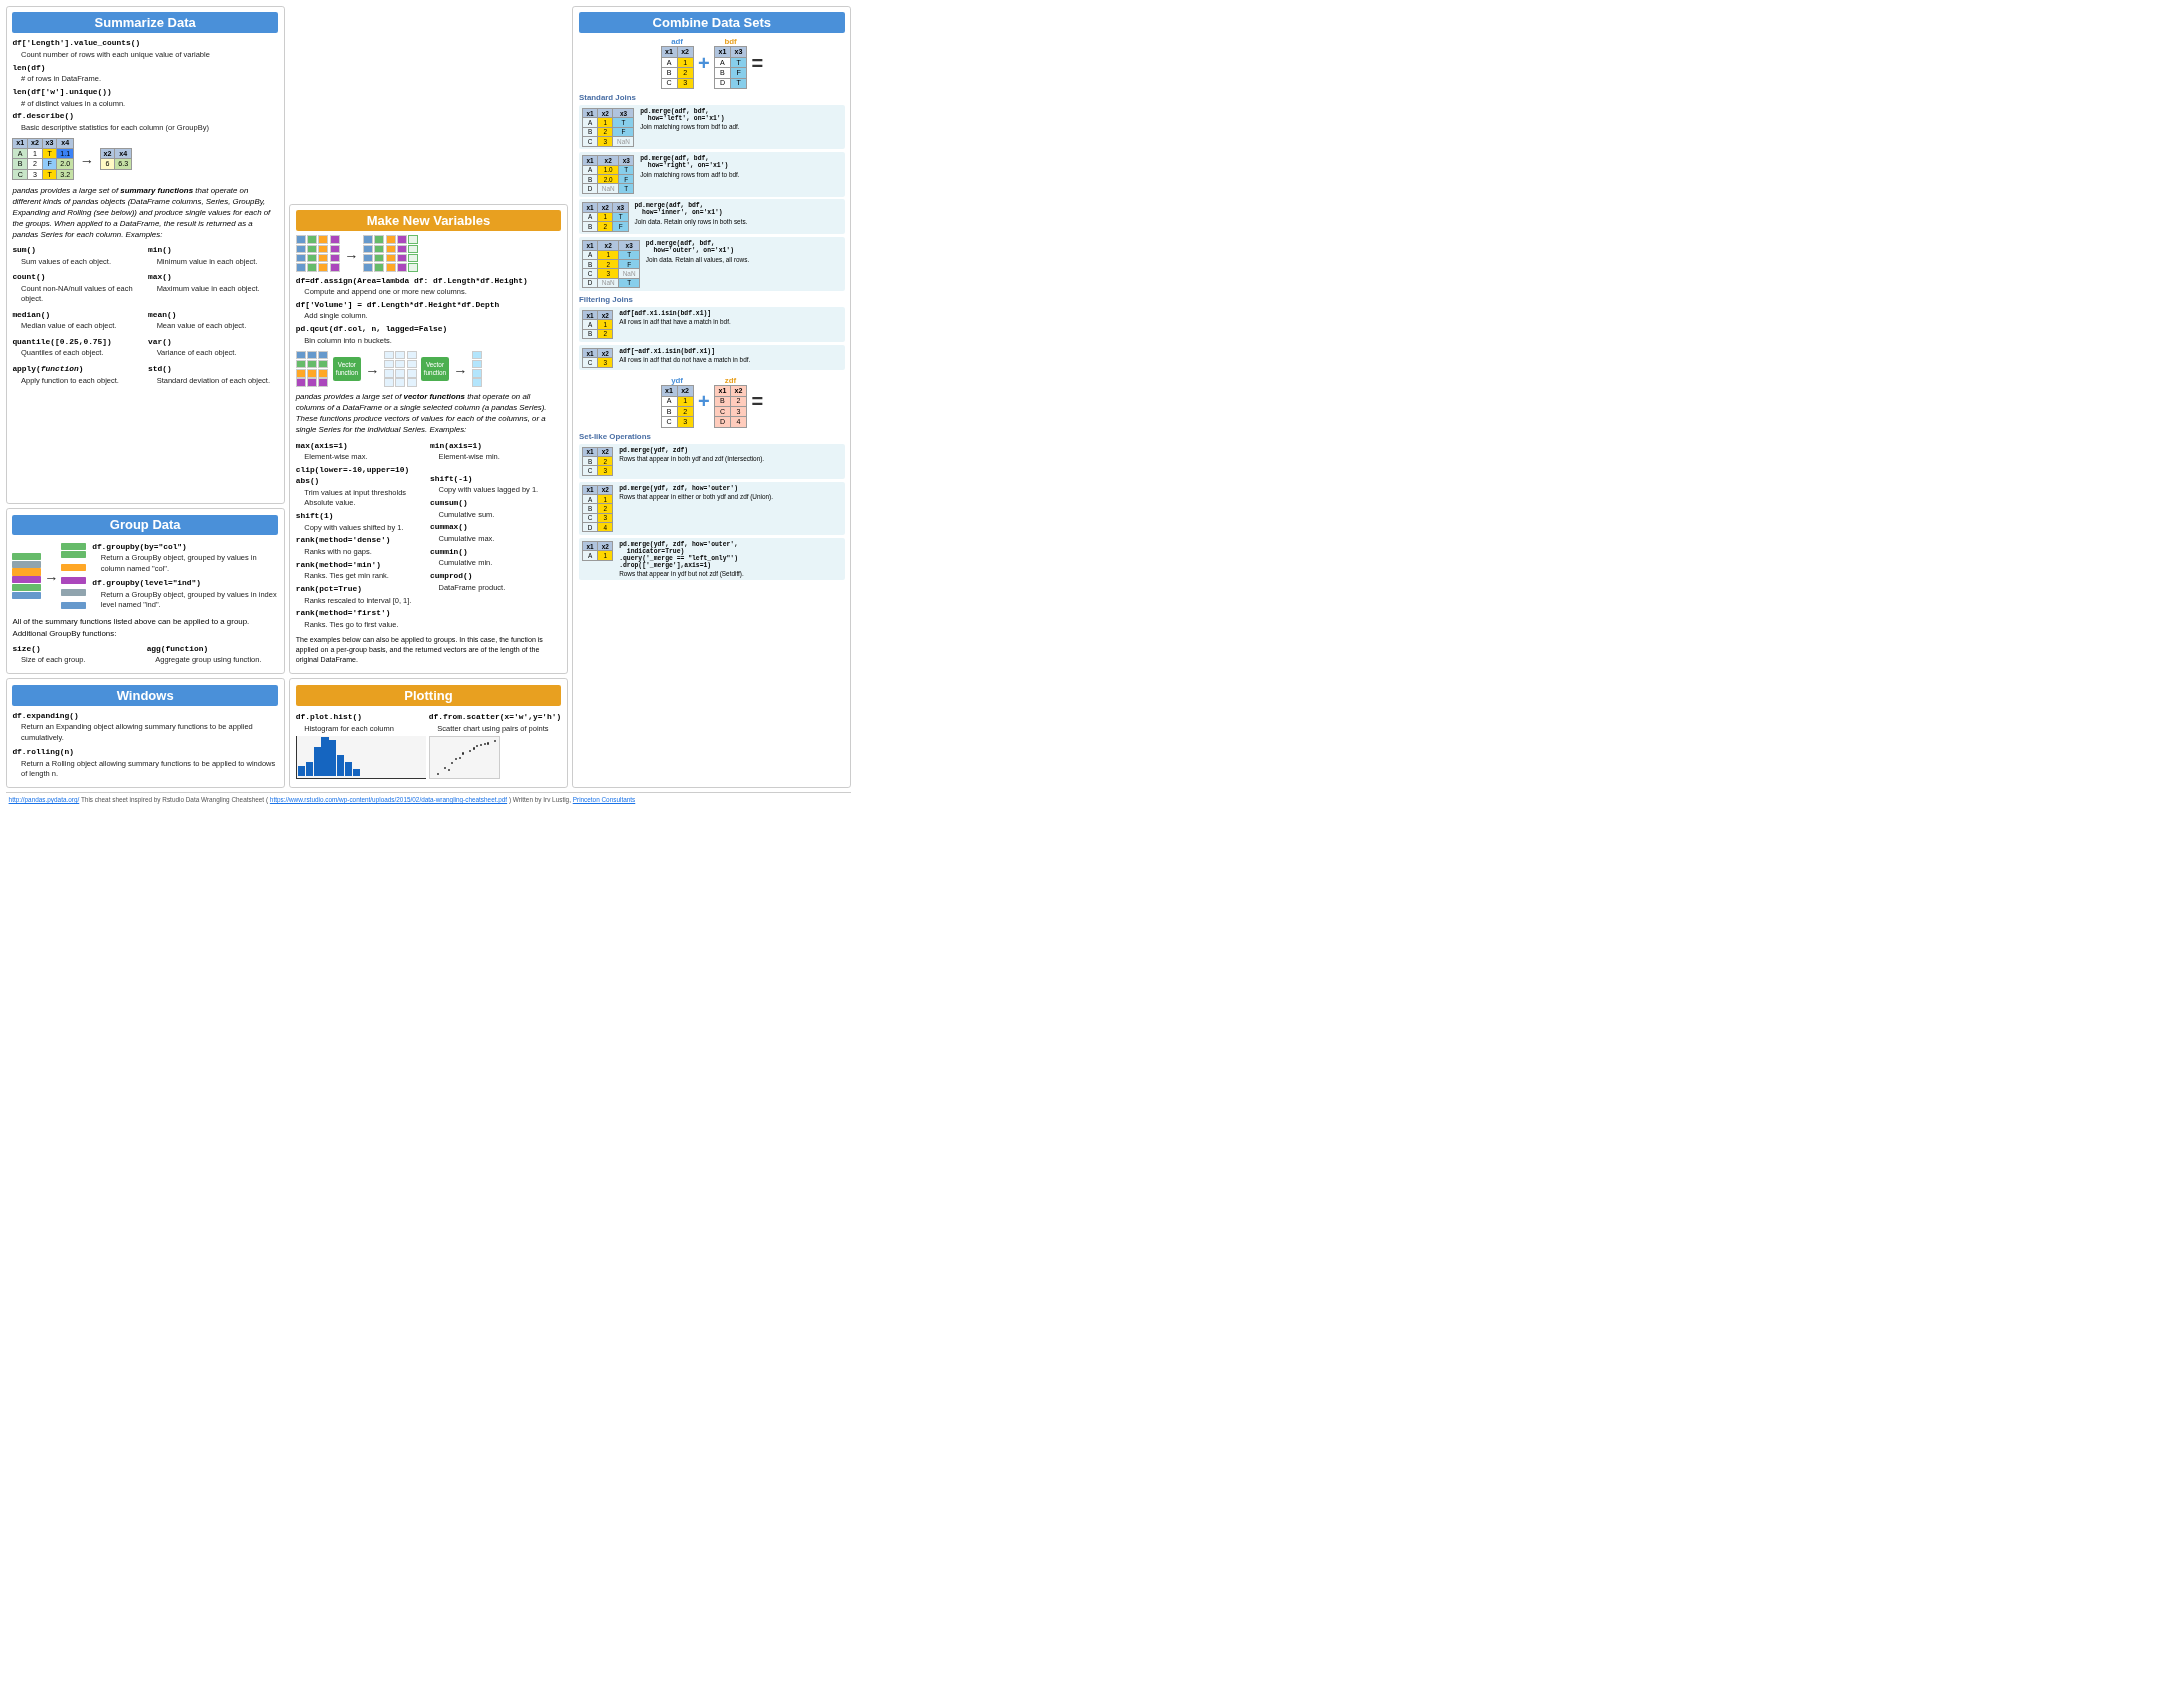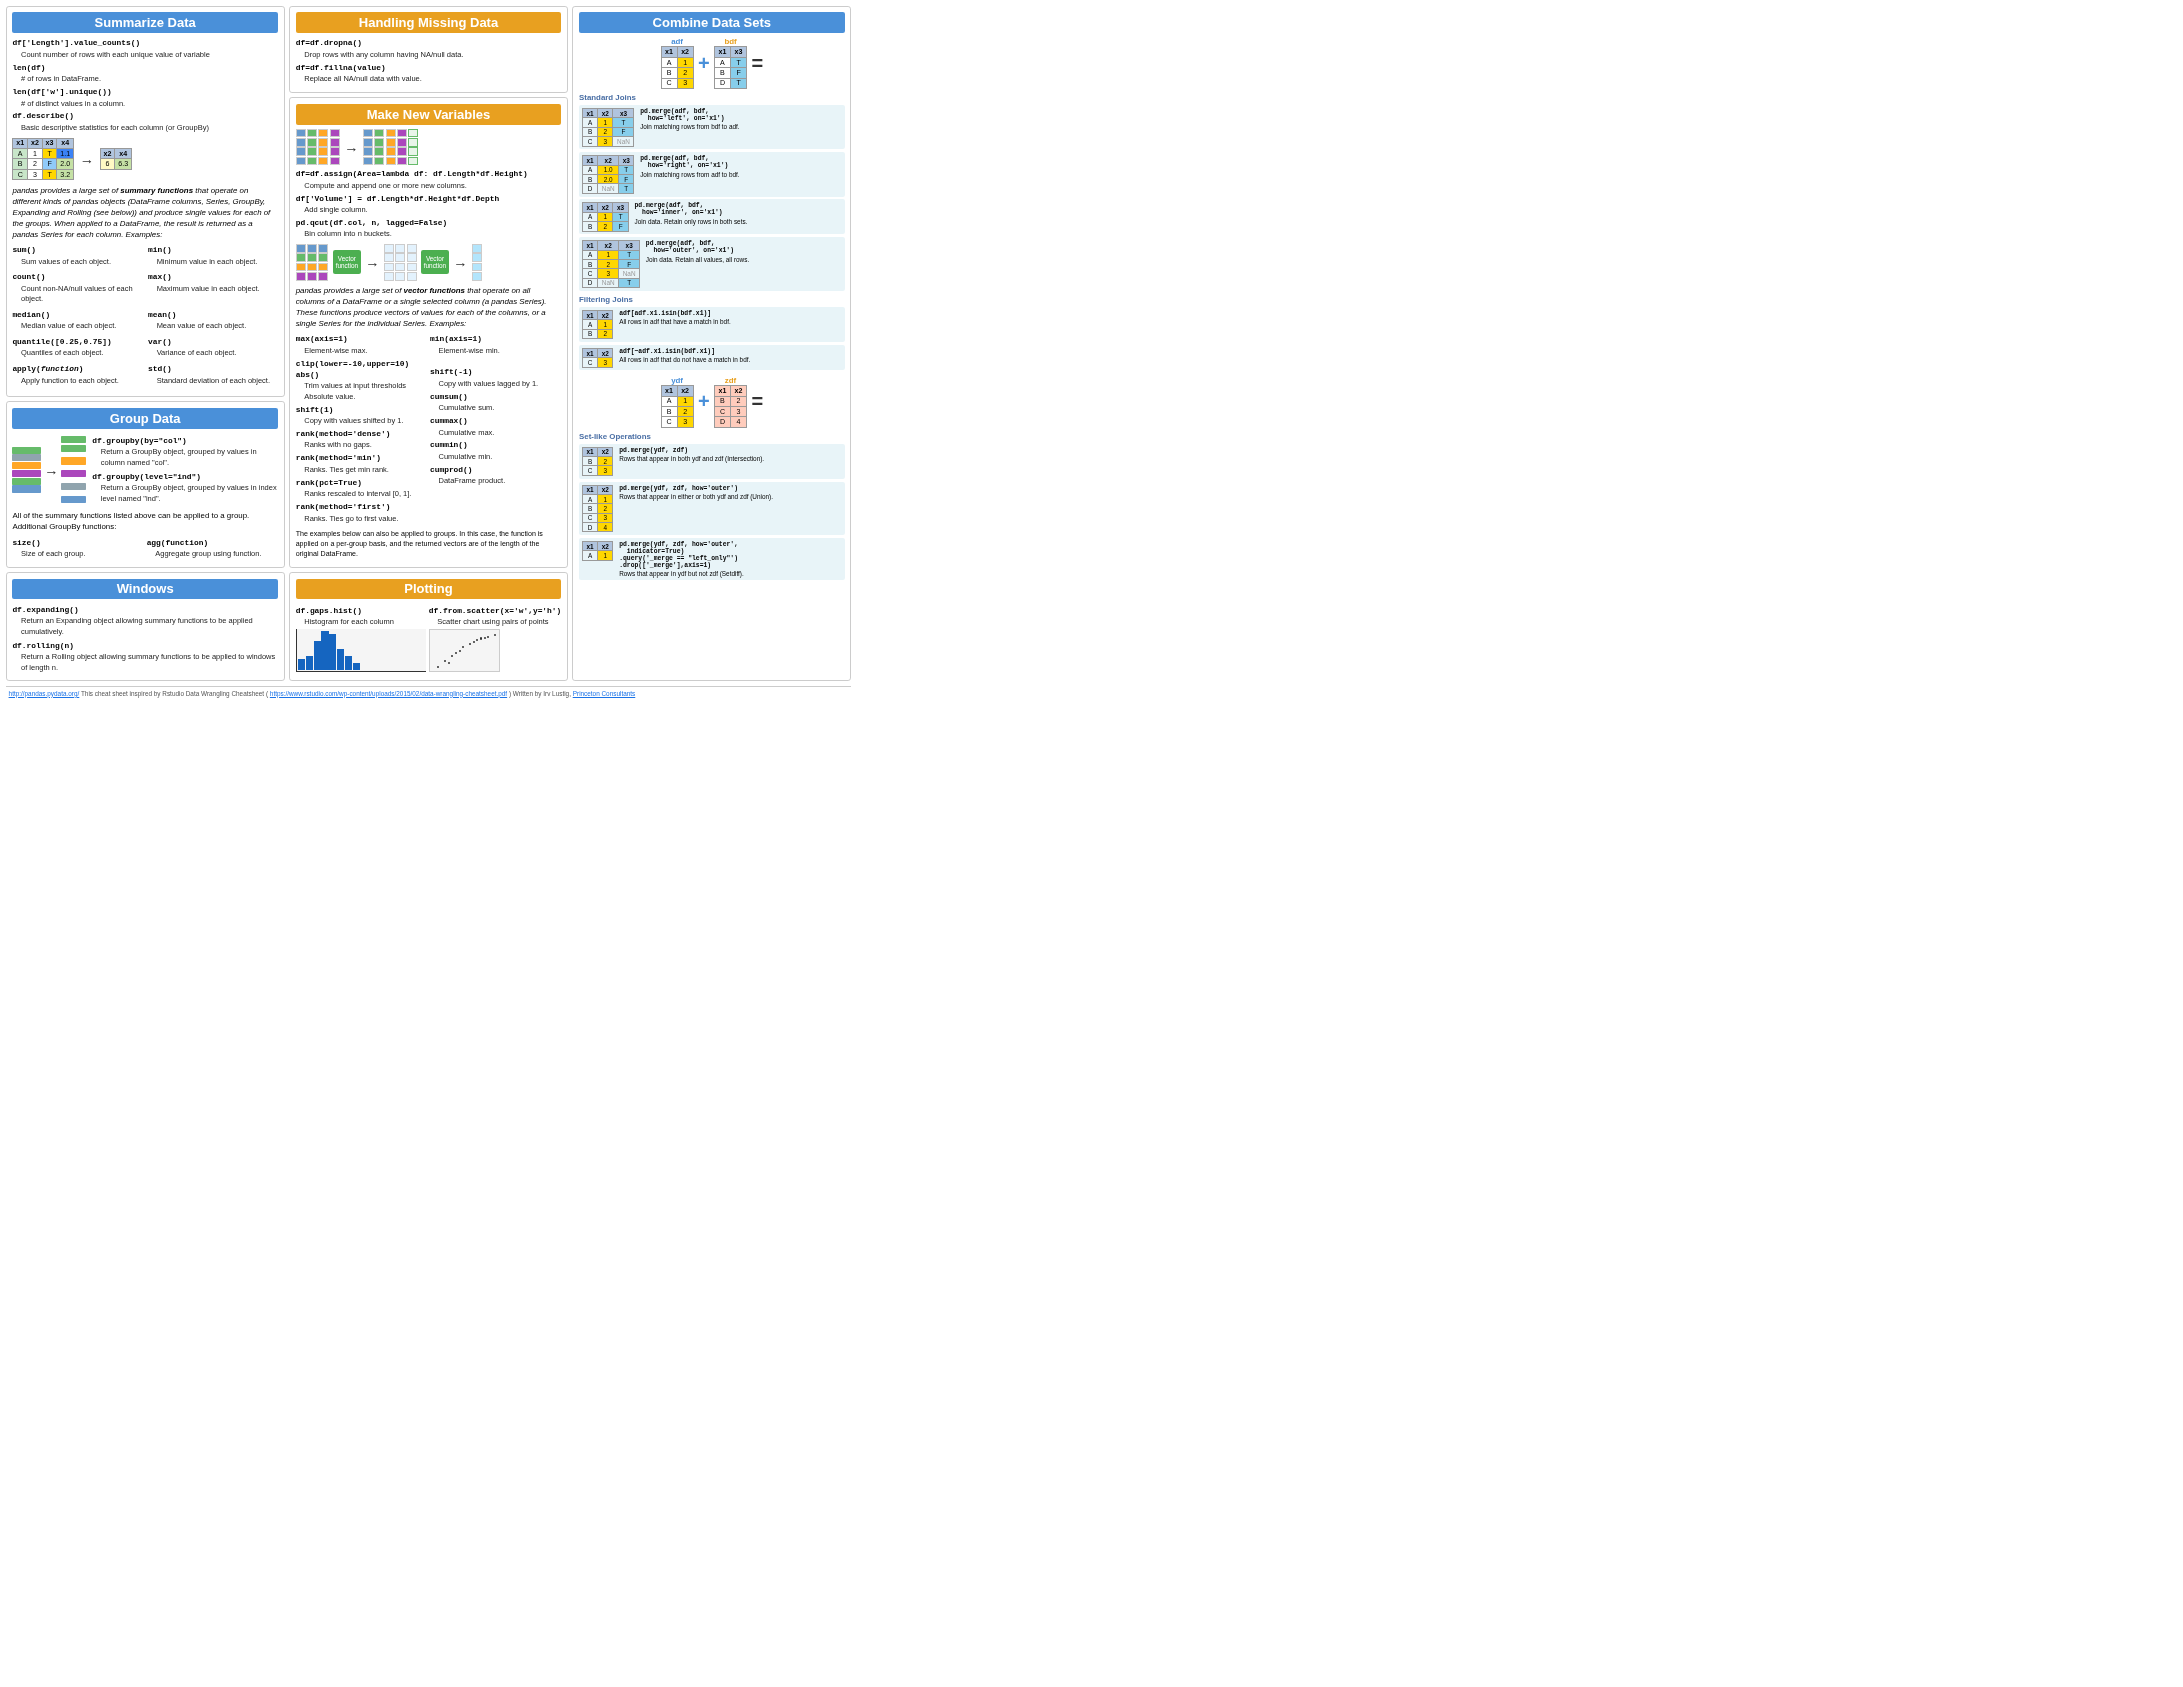--- a/index.html
+++ b/index.html
@@ -367,27 +367,20 @@
           <p><span class="code bold">apply(<em>function</em>)</span></p>
           <p class="indent">Apply function to each object.</p>
         </div>
       <div>
           <p><span class="code bold">std()</span></p>
           <p class="indent">Standard deviation of each object.</p>
         </div>
     </div>
   </div>
 
-  <div class="section missing-section">
-    <div class="section-title orange">Handling Missing Data</div>
-    <p><span class="code bold">df=df.dropna()</span></p>
-    <p class="indent">Drop rows with any column having NA/null data.</p>
-    <p><span class="code bold">df=df.fillna(value)</span></p>
-    <p class="indent">Replace all NA/null data with value.</p>
-  </div>
 
   <div class="section newvar-section">
     <div class="section-title orange">Make New Variables</div>
 
     <div class="df-vis-row">
       <div class="var-grid">
         <div class="var-col">
           <div class="var-cell" style="background:#6699cc;"></div>
           <div class="var-cell" style="background:#6699cc;"></div>
           <div class="var-cell" style="background:#6699cc;"></div>
@@ -973,21 +966,21 @@
     <p><span class="code bold">df.expanding()</span></p>
     <p class="indent">Return an Expanding object allowing summary functions to be applied cumulatively.</p>
     <p style="margin-top:2.9px;"><span class="code bold">df.rolling(n)</span></p>
     <p class="indent">Return a Rolling object allowing summary functions to be applied to windows of length n.</p>
   </div>
 
   <div class="section plotting-section">
     <div class="section-title orange">Plotting</div>
     <div class="two-col">
       <div>
-        <p><span class="code bold">df.gaps.hist()</span></p>
+        <p><span class="code bold">df.plot.hist()</span></p>
         <p class="indent">Histogram for each column</p>
         <div class="hist-bars">
           <div class="hist-bar" style="height:10.7px;"></div>
           <div class="hist-bar" style="height:14.3px;"></div>
           <div class="hist-bar" style="height:29px;"></div>
           <div class="hist-bar" style="height:39px;"></div>
           <div class="hist-bar" style="height:36px;"></div>
           <div class="hist-bar" style="height:21.4px;"></div>
           <div class="hist-bar" style="height:14.3px;"></div>
           <div class="hist-bar" style="height:7.1px;"></div>

